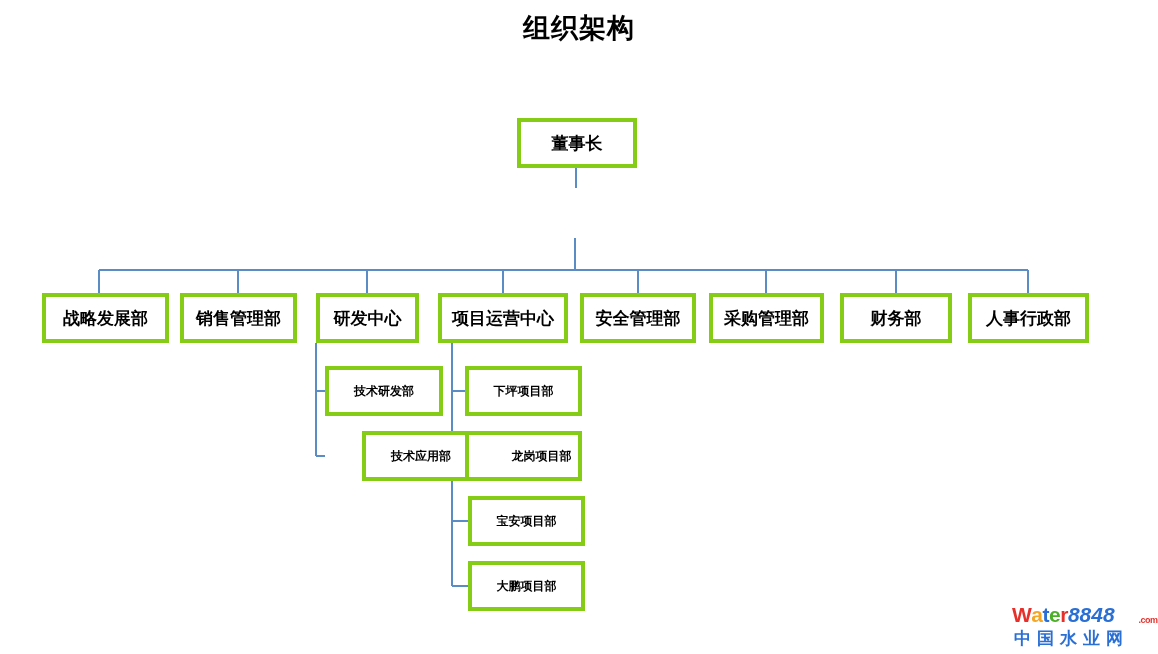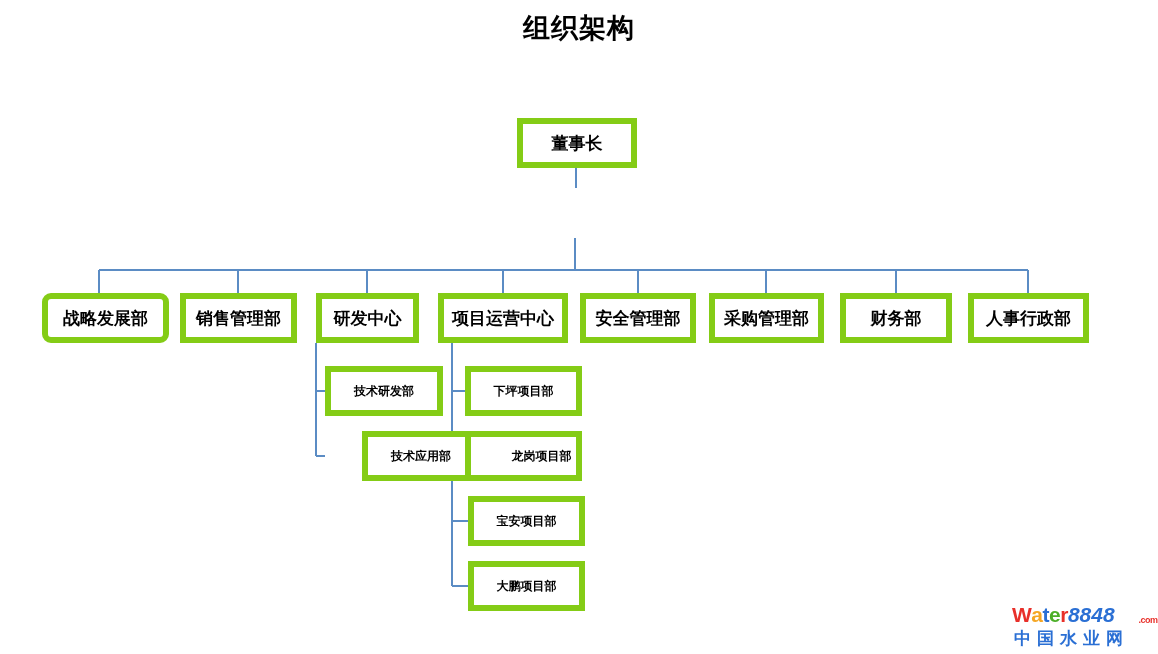--- a/index.html
+++ b/index.html
@@ -36,21 +36,21 @@
     position: absolute;
     left: 0;
     top: 0;
     width: 1158px;
     height: 654px;
   }
   .node {
     position: absolute;
     box-sizing: border-box;
     background: #ffffff;
-    border: 6px solid #84cc16;
+    border: 4px solid #84cc16;
     display: flex;
     align-items: center;
     justify-content: center;
     font-size: 17px;
     font-weight: 700;
     line-height: 1;
     white-space: nowrap;
     font-family: "Liberation Serif", "DejaVu Serif", serif;
     color: #000000;
   }
@@ -144,21 +144,21 @@
       <line x1="452" y1="391" x2="465" y2="391"></line>
       <line x1="452" y1="456" x2="465" y2="456"></line>
       <line x1="452" y1="521" x2="468" y2="521"></line>
       <line x1="452" y1="586" x2="468" y2="586"></line>
     </g>
   </svg>
 
   <div class="node lvl1" style="left:517px; top:118px; width:120px; height:50px;">董事长</div>
 
 
-  <div class="node lvl2" style="left:42px; top:293px; width:127px; height:50px;border-radius:9px;">战略发展部</div>
+  <div class="node lvl2" style="left:42px; top:293px; width:127px; height:50px;">战略发展部</div>
 
   <div class="node lvl2" style="left:180px; top:293px; width:117px; height:50px;">销售管理部</div>
 
   <div class="node lvl2" style="left:316px; top:293px; width:103px; height:50px;">研发中心</div>
 
   <div class="node lvl2" style="left:438px; top:293px; width:130px; height:50px;">项目运营中心</div>
 
   <div class="node lvl2" style="left:580px; top:293px; width:116px; height:50px;">安全管理部</div>
 
   <div class="node lvl2" style="left:709px; top:293px; width:115px; height:50px;">采购管理部</div>

